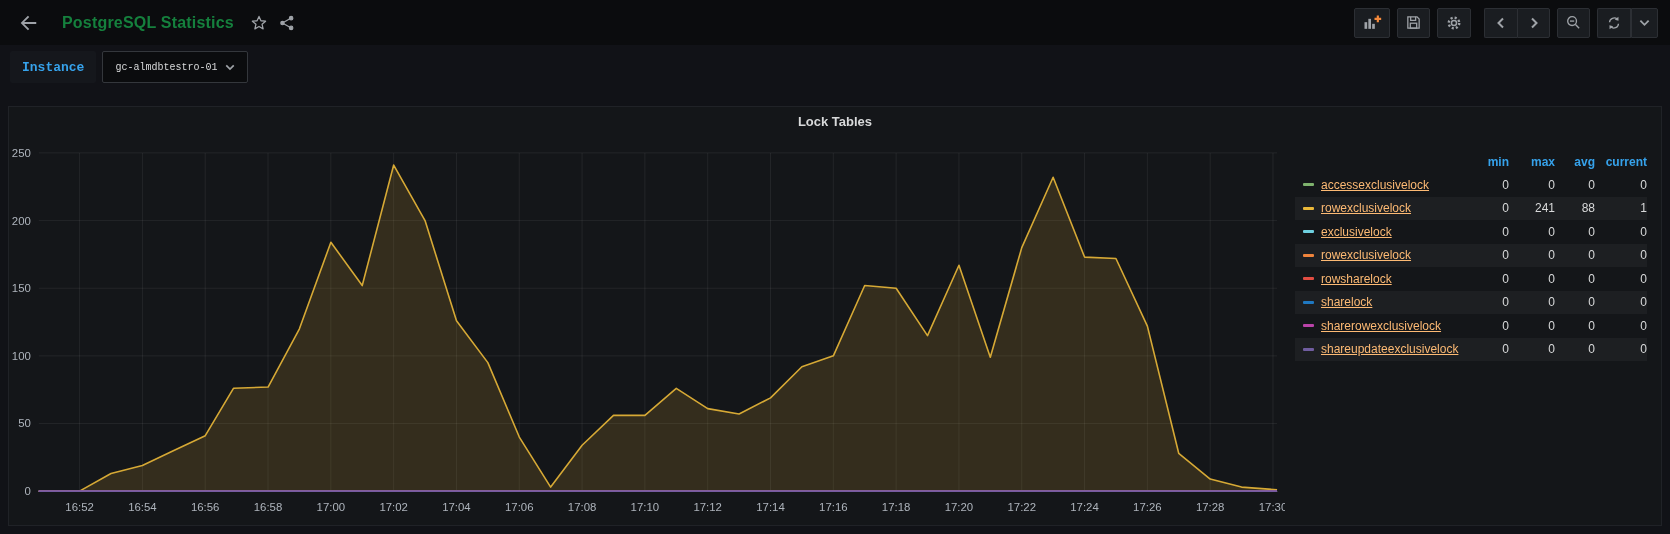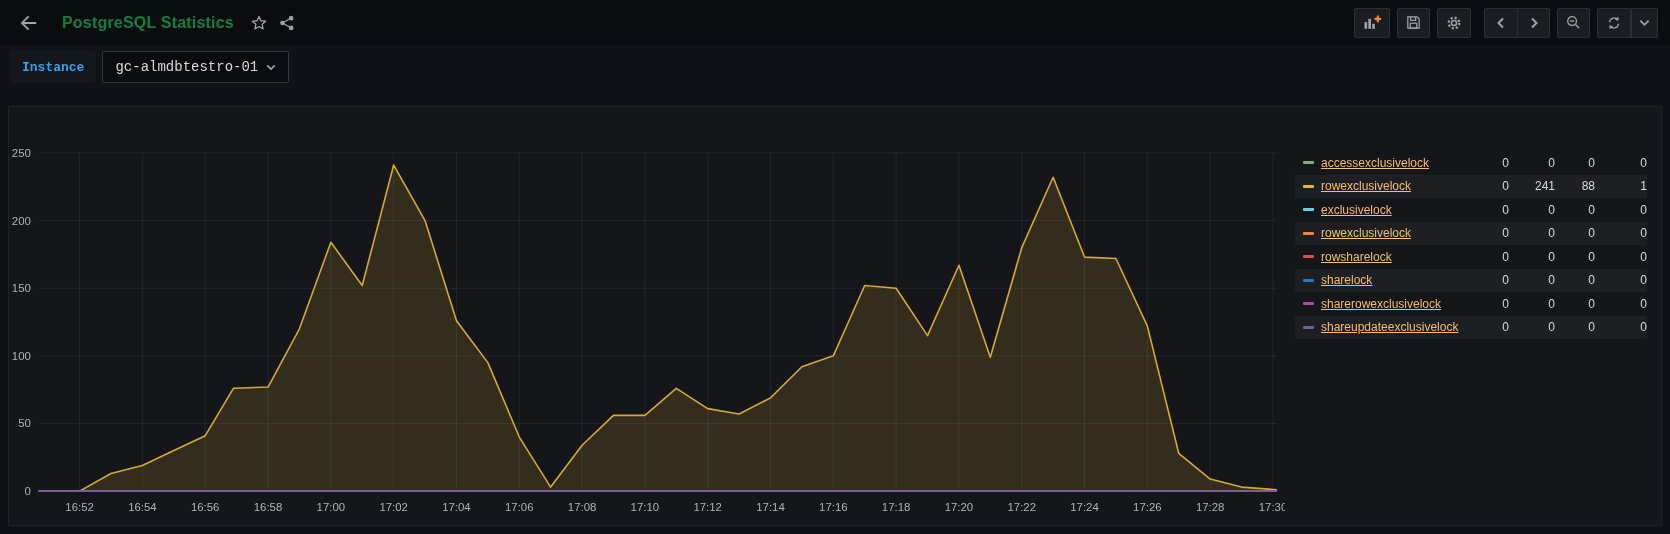--- a/index.html
+++ b/index.html
@@ -22,21 +22,21 @@
   .time-btn { gap:8px; padding:0 10px; color:#d8d9da; }
   .time-text { font-size:13px; font-weight:600; white-space:nowrap; }
   .split { width:1px; align-self:stretch; background:#2c2f34; }
 
   
   .var-row { height:44px; display:flex; align-items:center; gap:14px; padding:0 10px;font-family:Liberation Mono, monospace; }
   .var-chip { display:flex; align-items:stretch; height:32px; }
   .var-label { display:flex; align-items:center; padding:0 12px; background:#15171c; color:#36a2eb;
                font-size:13px; font-weight:600; border-radius:2px; margin-right:6px; }
   .var-value { display:flex; align-items:center; gap:8px; padding:0 12px; background:#0b0c0e;
-               border:1px solid #34373c; border-radius:2px; font-size:14px; color:#d8d9da; cursor:pointer; }
+               border:1px solid #34373c; border-radius:2px; font-size:10px; color:#d8d9da; cursor:pointer; }
 
   
   .panel { position:absolute; left:8px; right:8px; top:106px; height:420px;
            background:#141619; border:1px solid #202227; }
   .panel-title { height:28px; display:flex; align-items:center; justify-content:center;
                  font-size:13px; font-weight:700; color:#d8d9da; cursor:pointer; }
   .panel-body { position:absolute; left:0; right:0; top:30px; bottom:0; display:flex; }
   .chart-wrap { flex:1; position:relative; }
   .chart-wrap svg { position:absolute; left:0; top:0; width:100%; height:100%; }
 
@@ -148,20 +148,21 @@
     <span class="var-value">
       <span>gc-almdbtestro-01</span>
       <svg width="10" height="10" viewBox="0 0 12 12" fill="none" stroke="#9fa3a8" stroke-width="2">
           <polyline points="1.5,4 6,8.5 10.5,4"></polyline>
         </svg>
     </span>
   </div>
 </div>
 
 <div class="panel">
+  <div class="panel-title">Lock Tables</div>
   <div class="panel-body">
     <div class="chart-wrap">
       <svg id="chart" viewBox="0 0 1286 390" preserveAspectRatio="none">
           <line x1="30" x2="1278" y1="288" y2="288" stroke="rgba(255,255,255,0.07)" stroke-width="1"></line>
           <line x1="30" x2="1278" y1="220" y2="220" stroke="rgba(255,255,255,0.07)" stroke-width="1"></line>
           <line x1="30" x2="1278" y1="152" y2="152" stroke="rgba(255,255,255,0.07)" stroke-width="1"></line>
           <line x1="30" x2="1278" y1="84" y2="84" stroke="rgba(255,255,255,0.07)" stroke-width="1"></line>
           <line x1="30" x2="1278" y1="16" y2="16" stroke="rgba(255,255,255,0.07)" stroke-width="1"></line>
           <line x1="71.14633527770724" x2="71.14633527770724" y1="16" y2="356" stroke="rgba(255,255,255,0.07)" stroke-width="1"></line>
           <line x1="134.44838955110316" x2="134.44838955110316" y1="16" y2="356" stroke="rgba(255,255,255,0.07)" stroke-width="1"></line>
@@ -214,20 +215,28 @@
           <text x="894.073040831854" y="376" text-anchor="middle" fill="#aeb4bc" font-size="11.5" font-family="Liberation Sans, sans-serif">17:18</text>
           <text x="957.3750951052499" y="376" text-anchor="middle" fill="#aeb4bc" font-size="11.5" font-family="Liberation Sans, sans-serif">17:20</text>
           <text x="1020.6771493786458" y="376" text-anchor="middle" fill="#aeb4bc" font-size="11.5" font-family="Liberation Sans, sans-serif">17:22</text>
           <text x="1083.9792036520416" y="376" text-anchor="middle" fill="#aeb4bc" font-size="11.5" font-family="Liberation Sans, sans-serif">17:24</text>
           <text x="1147.2812579254376" y="376" text-anchor="middle" fill="#aeb4bc" font-size="11.5" font-family="Liberation Sans, sans-serif">17:26</text>
           <text x="1210.5833121988335" y="376" text-anchor="middle" fill="#aeb4bc" font-size="11.5" font-family="Liberation Sans, sans-serif">17:28</text>
           <text x="1273.8853664722294" y="376" text-anchor="middle" fill="#aeb4bc" font-size="11.5" font-family="Liberation Sans, sans-serif">17:30</text>
         </svg>
     </div>
     <div class="legend">
+      <div class="lg-row lg-head">
+        <span class="lg-dash"></span>
+          <span class="lg-name"></span>
+        <span class="lg-v">min</span>
+        <span class="lg-v">max</span>
+        <span class="lg-v avg">avg</span>
+        <span class="lg-v cur">current</span>
+      </div>
       <div id="legend-rows">
           <div class="lg-row">
             <span class="lg-dash">
               <i style="background:#7EB26D"></i>
             </span>
             <span class="lg-name">accessexclusivelock</span>
             <span class="lg-v">0</span>
             <span class="lg-v">0</span>
             <span class="lg-v avg">0</span>
             <span class="lg-v cur">0</span>

